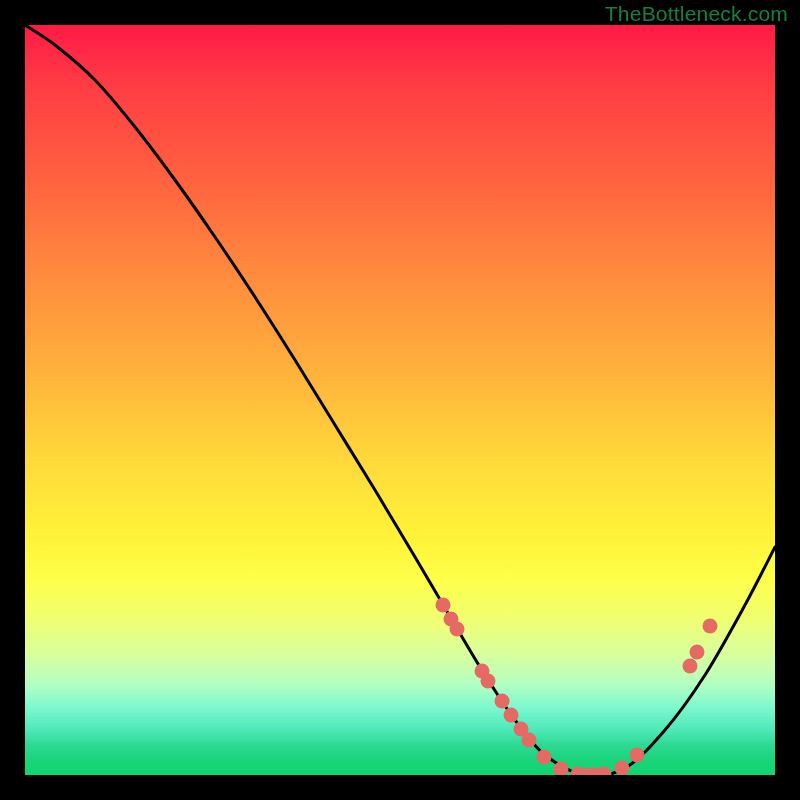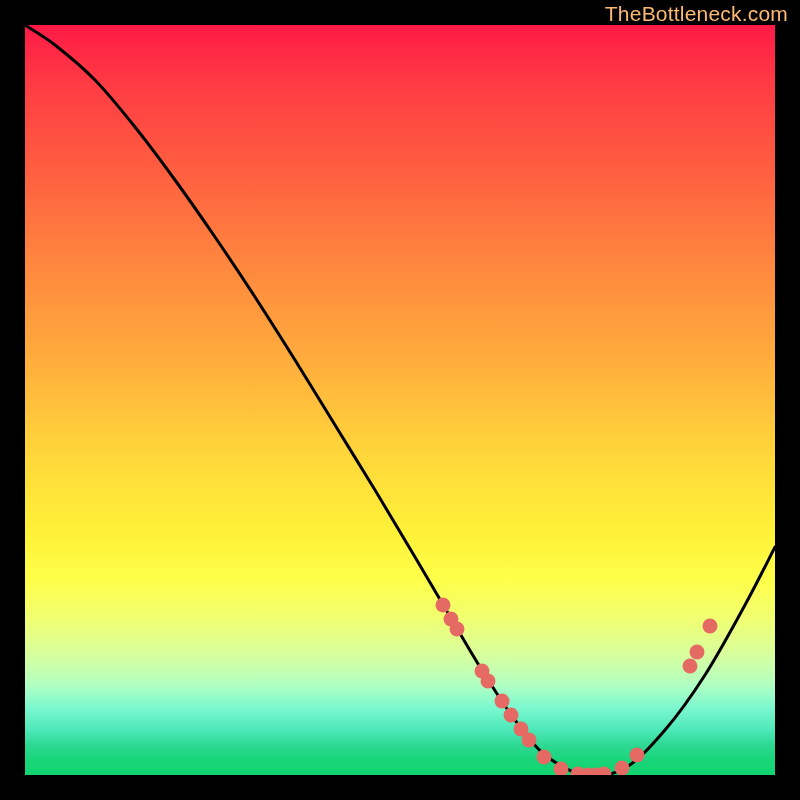--- a/index.html
+++ b/index.html
@@ -46,21 +46,21 @@
     position: absolute;
     left: 0;
     top: 0;
   }
   .watermark {
     position: absolute;
     top: 2px;
     right: 12px;
     font-family: Arial, Helvetica, sans-serif;
     font-size: 21px;
-    color: #fdba74;
+    color: #15803d;
     letter-spacing: 0.2px;
   }
 </style>
 </head>
 <body>
 
 <div class="frame">
   <div class="gradient"></div>
   <svg class="curve" width="750" height="750" viewBox="0 0 750 750">
     <g id="curve-group">

